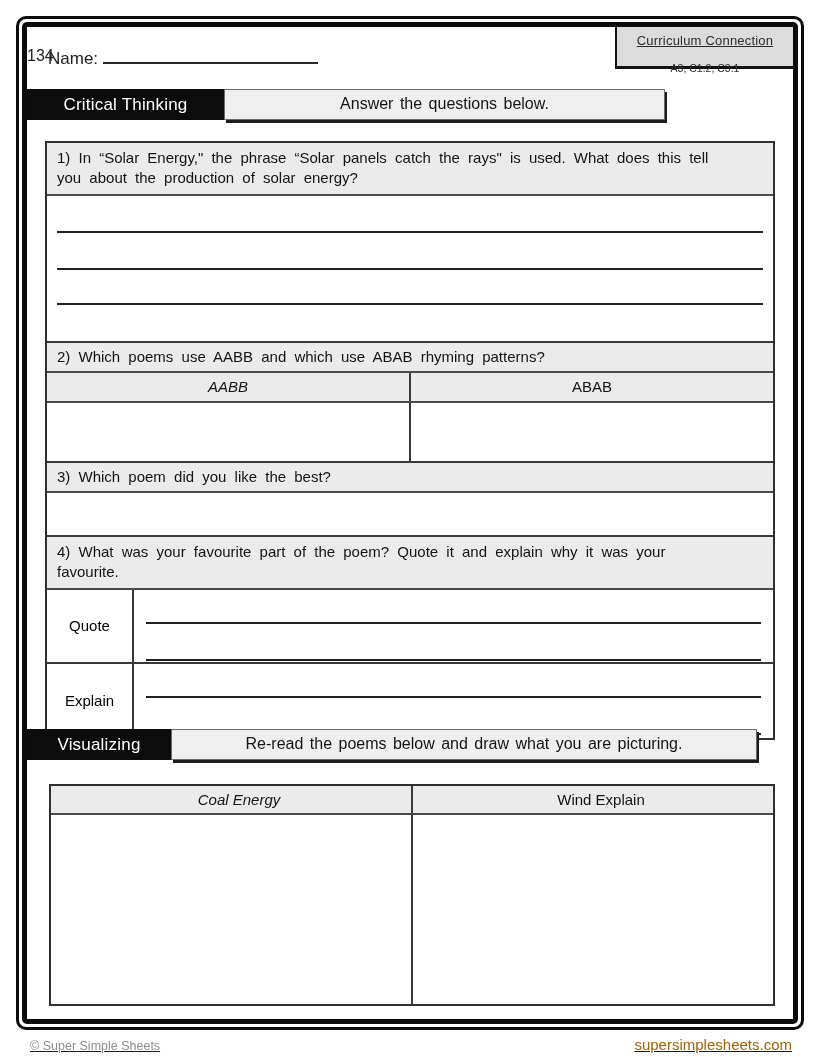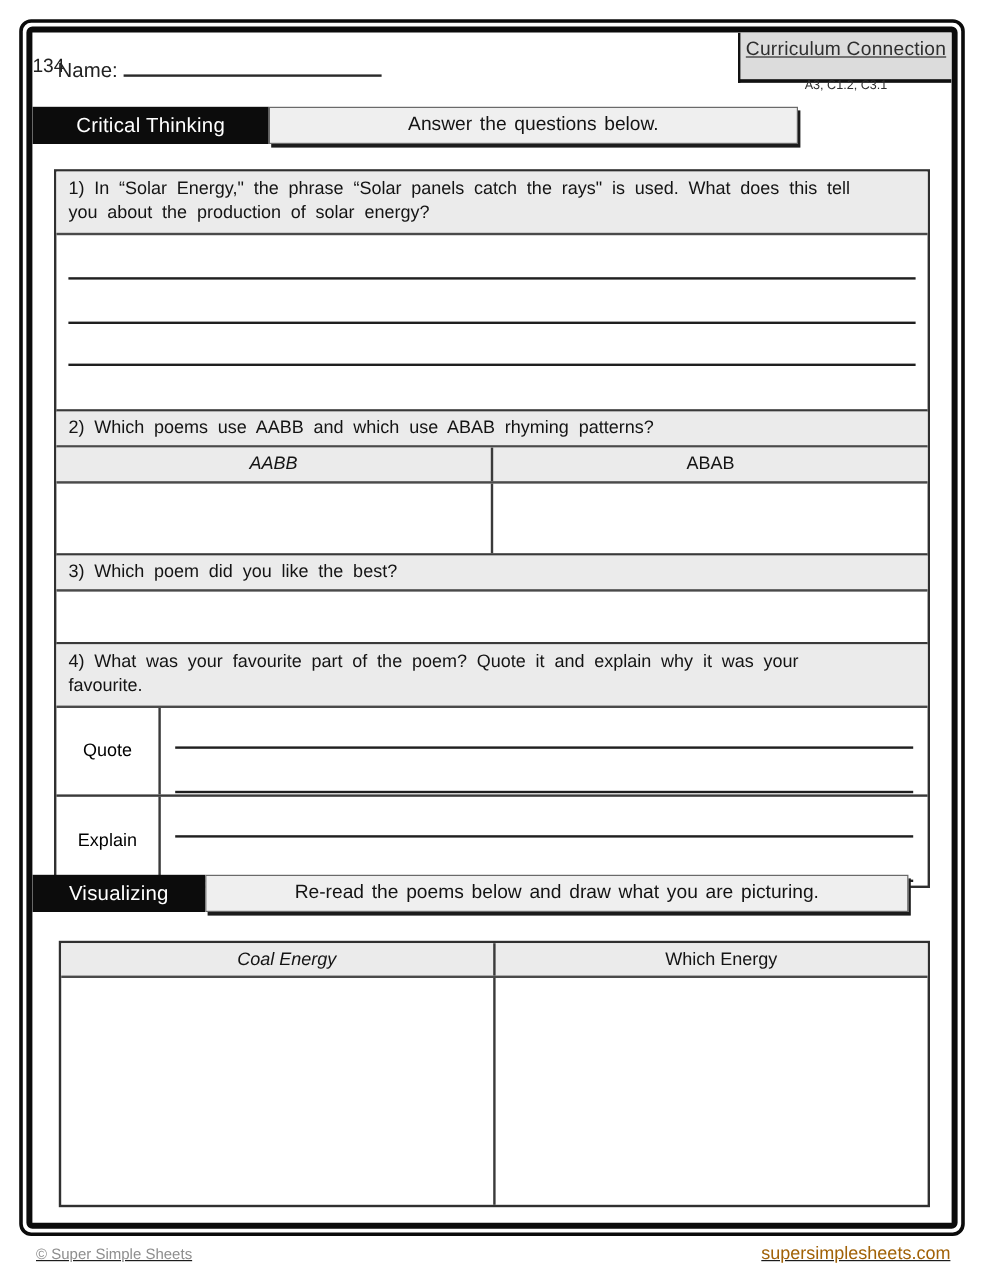--- a/index.html
+++ b/index.html
@@ -33,21 +33,21 @@
     border-bottom: 2px solid #2a2a2a; margin-left: 5px;
   }
   .page-num { position: absolute; left: 0; right: 0; top: 20px; text-align: left; font-size: 16px; color: #222; }
   .curriculum-box {
     position: absolute; top: 0; right: 0;
     width: 178px; height: 42px;
     background: #dcdcdc;
     border-left: 2px solid #111; border-bottom: 3px solid #111;
     text-align: center; padding-top: 6px;
   }
-  .curr-title { font-size: 16px; color: #2e2e2e; text-decoration: underline; letter-spacing: .2px; }
+  .curr-title { font-size: 13px; color: #2e2e2e; text-decoration: underline; letter-spacing: .2px; }
   .curr-codes { font-size: 10.5px; color: #2e2e2e; margin-top: 14px; }
 
   
   .section-bar { position: absolute; display: flex; height: 31px; }
   .ct-bar  { top: 62px; left: 0; width: 638px; }
   .vis-bar { top: 702px; left: 0; width: 730px; }
   .bar-label {
     background: #0c0c0c; color: #fff;
     text-align: center; font-size: 17px; line-height: 31px;
     letter-spacing: .2px; flex: 0 0 auto;
@@ -184,21 +184,21 @@
         </div>
 
         <div class="section-bar vis-bar">
           <div class="bar-label">Visualizing</div>
           <div class="bar-instruction">Re-read the poems below and draw what you are picturing.</div>
         </div>
 
         <div class="draw-table">
           <div class="tbl-headrow">
             <div class="hcell vdiv">Coal Energy</div>
-            <div class="hcell">Which Energy</div>
+            <div class="hcell">Wind Explain</div>
           </div>
           <div class="draw-cells">
             <div class="cell vdiv"></div>
             <div class="cell"></div>
           </div>
         </div>
 
       </div>
     </div>
   </div>

